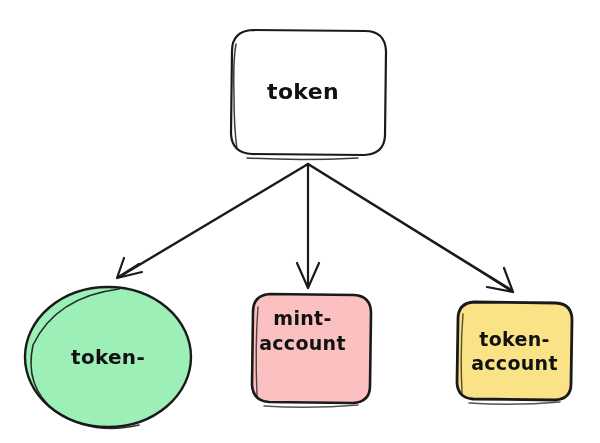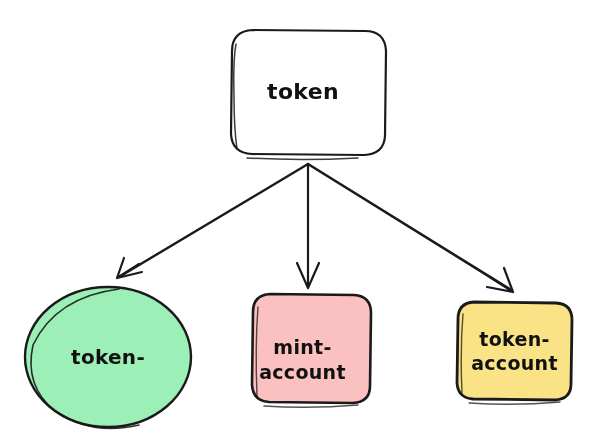--- a/index.html
+++ b/index.html
@@ -49,21 +49,21 @@
     left: 231px; top: 30px; width: 144px; height: 125px;
     font-size: 22px;
   }
   
   #label-token-program {
     left: 25px; top: 288px; width: 166px; height: 140px;
     font-size: 20px;
   }
   
   #label-mint-account {
-    left: 252px; top: 305px; width: 101px; height: 109px;
+    left: 252px; top: 276px; width: 101px; height: 109px;
     font-size: 19px;
   }
   
   #label-token-account {
     left: 457px; top: 302px; width: 115px; height: 98px;
     font-size: 19px;
   }
 </style>
 </head>
 <body>

